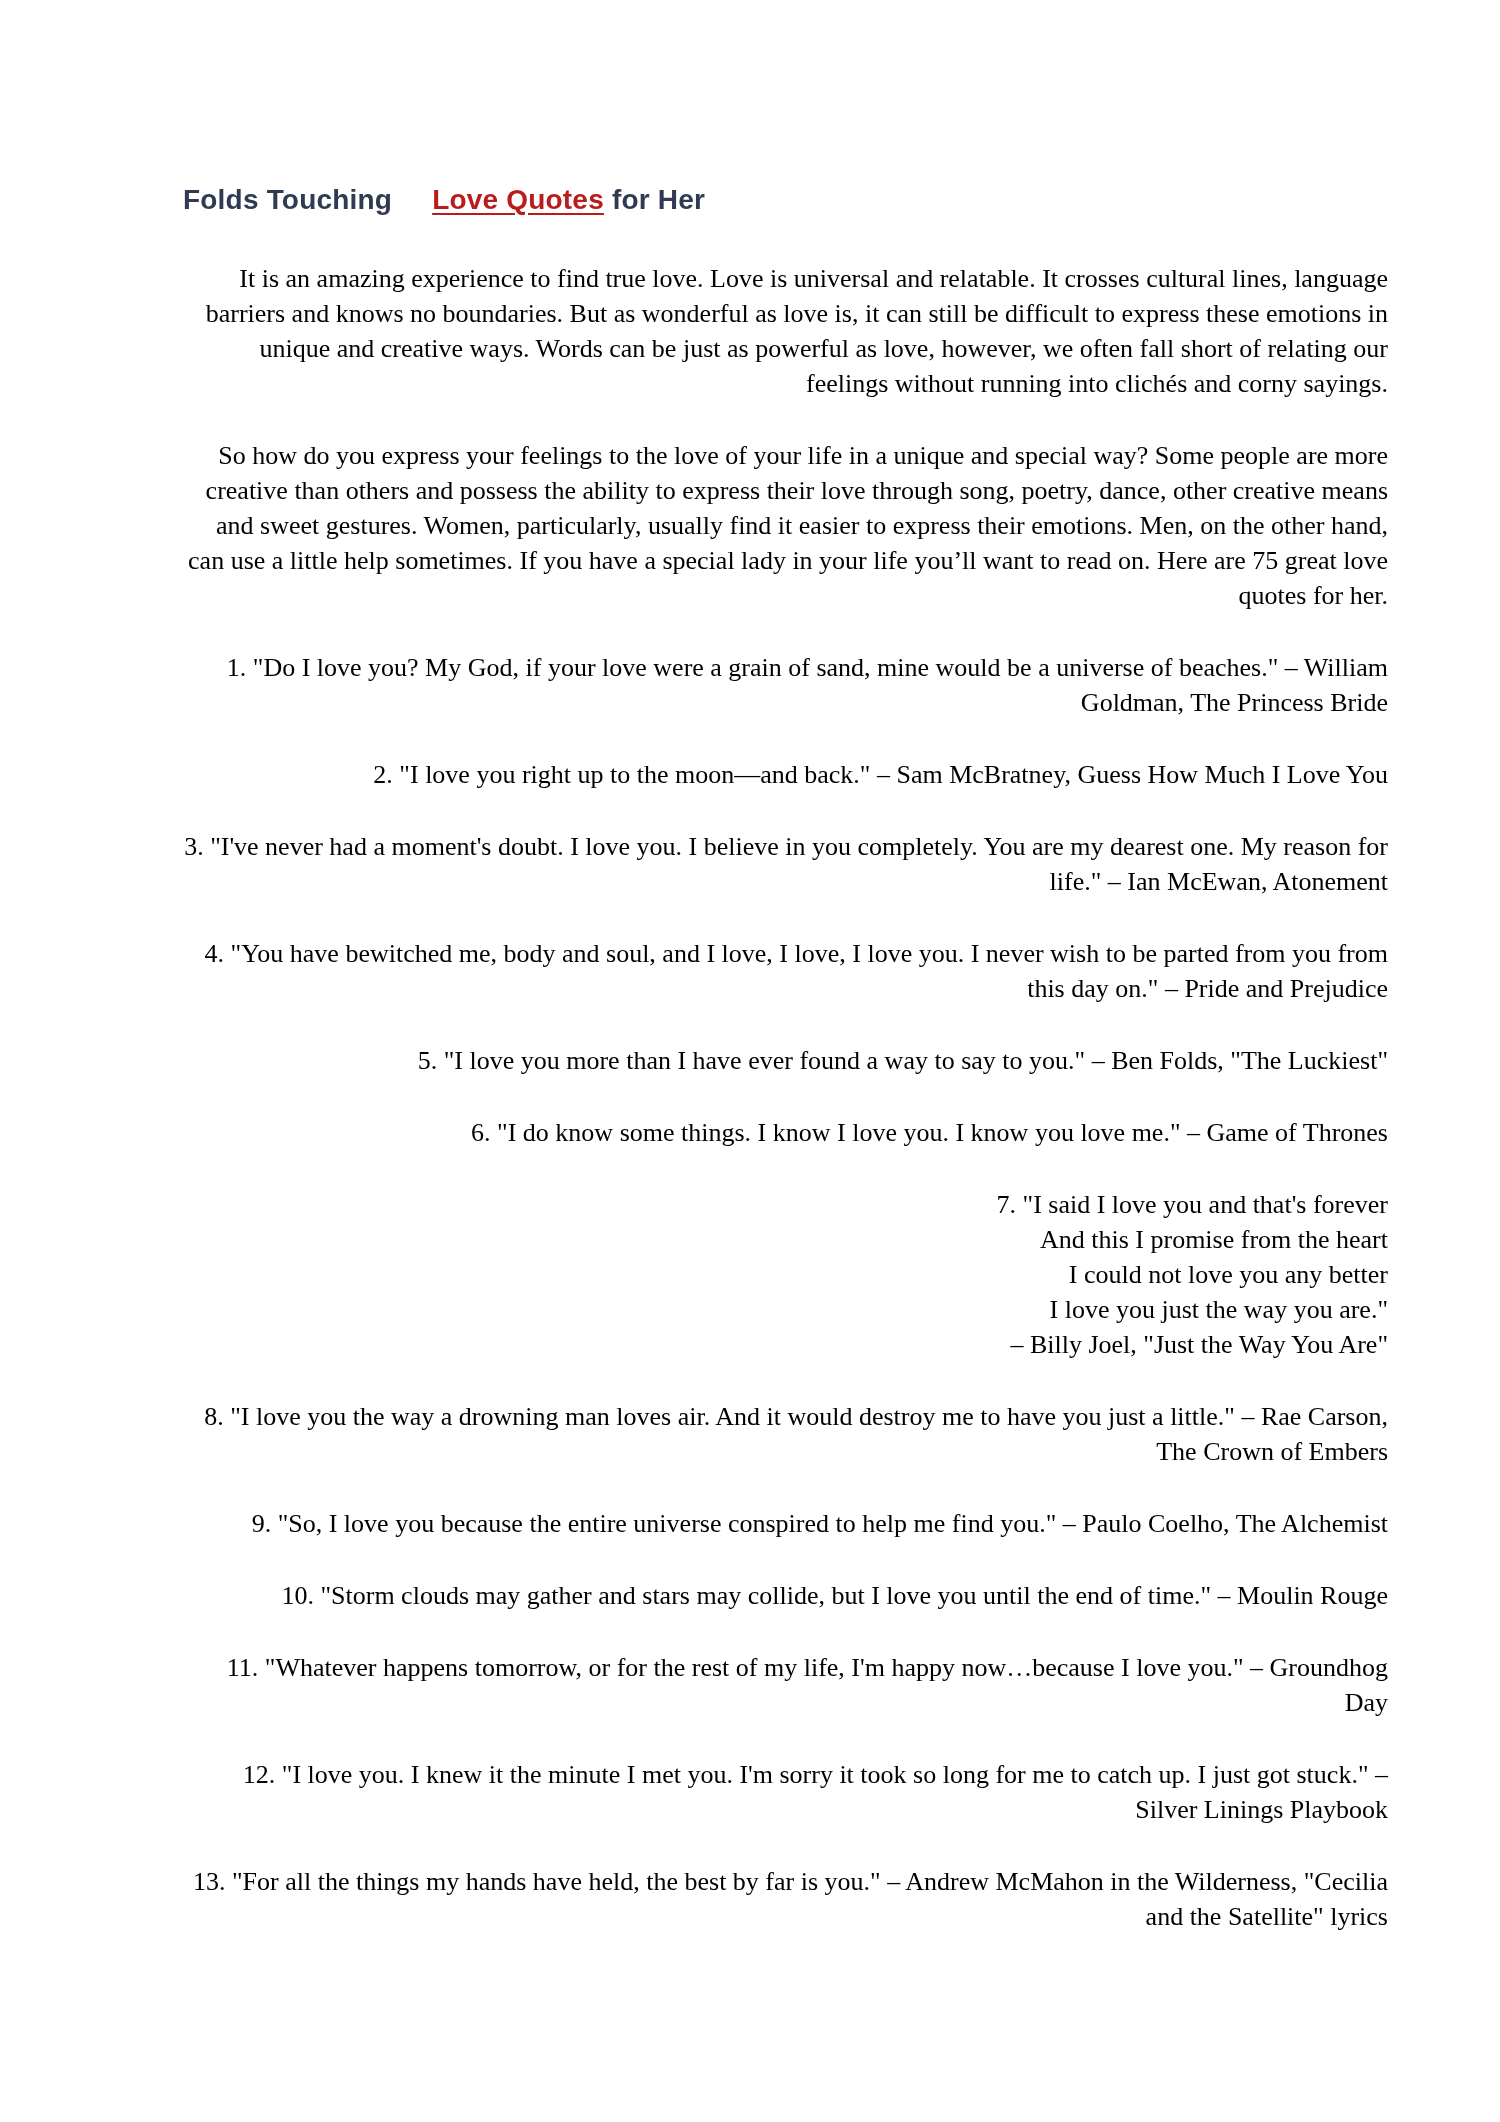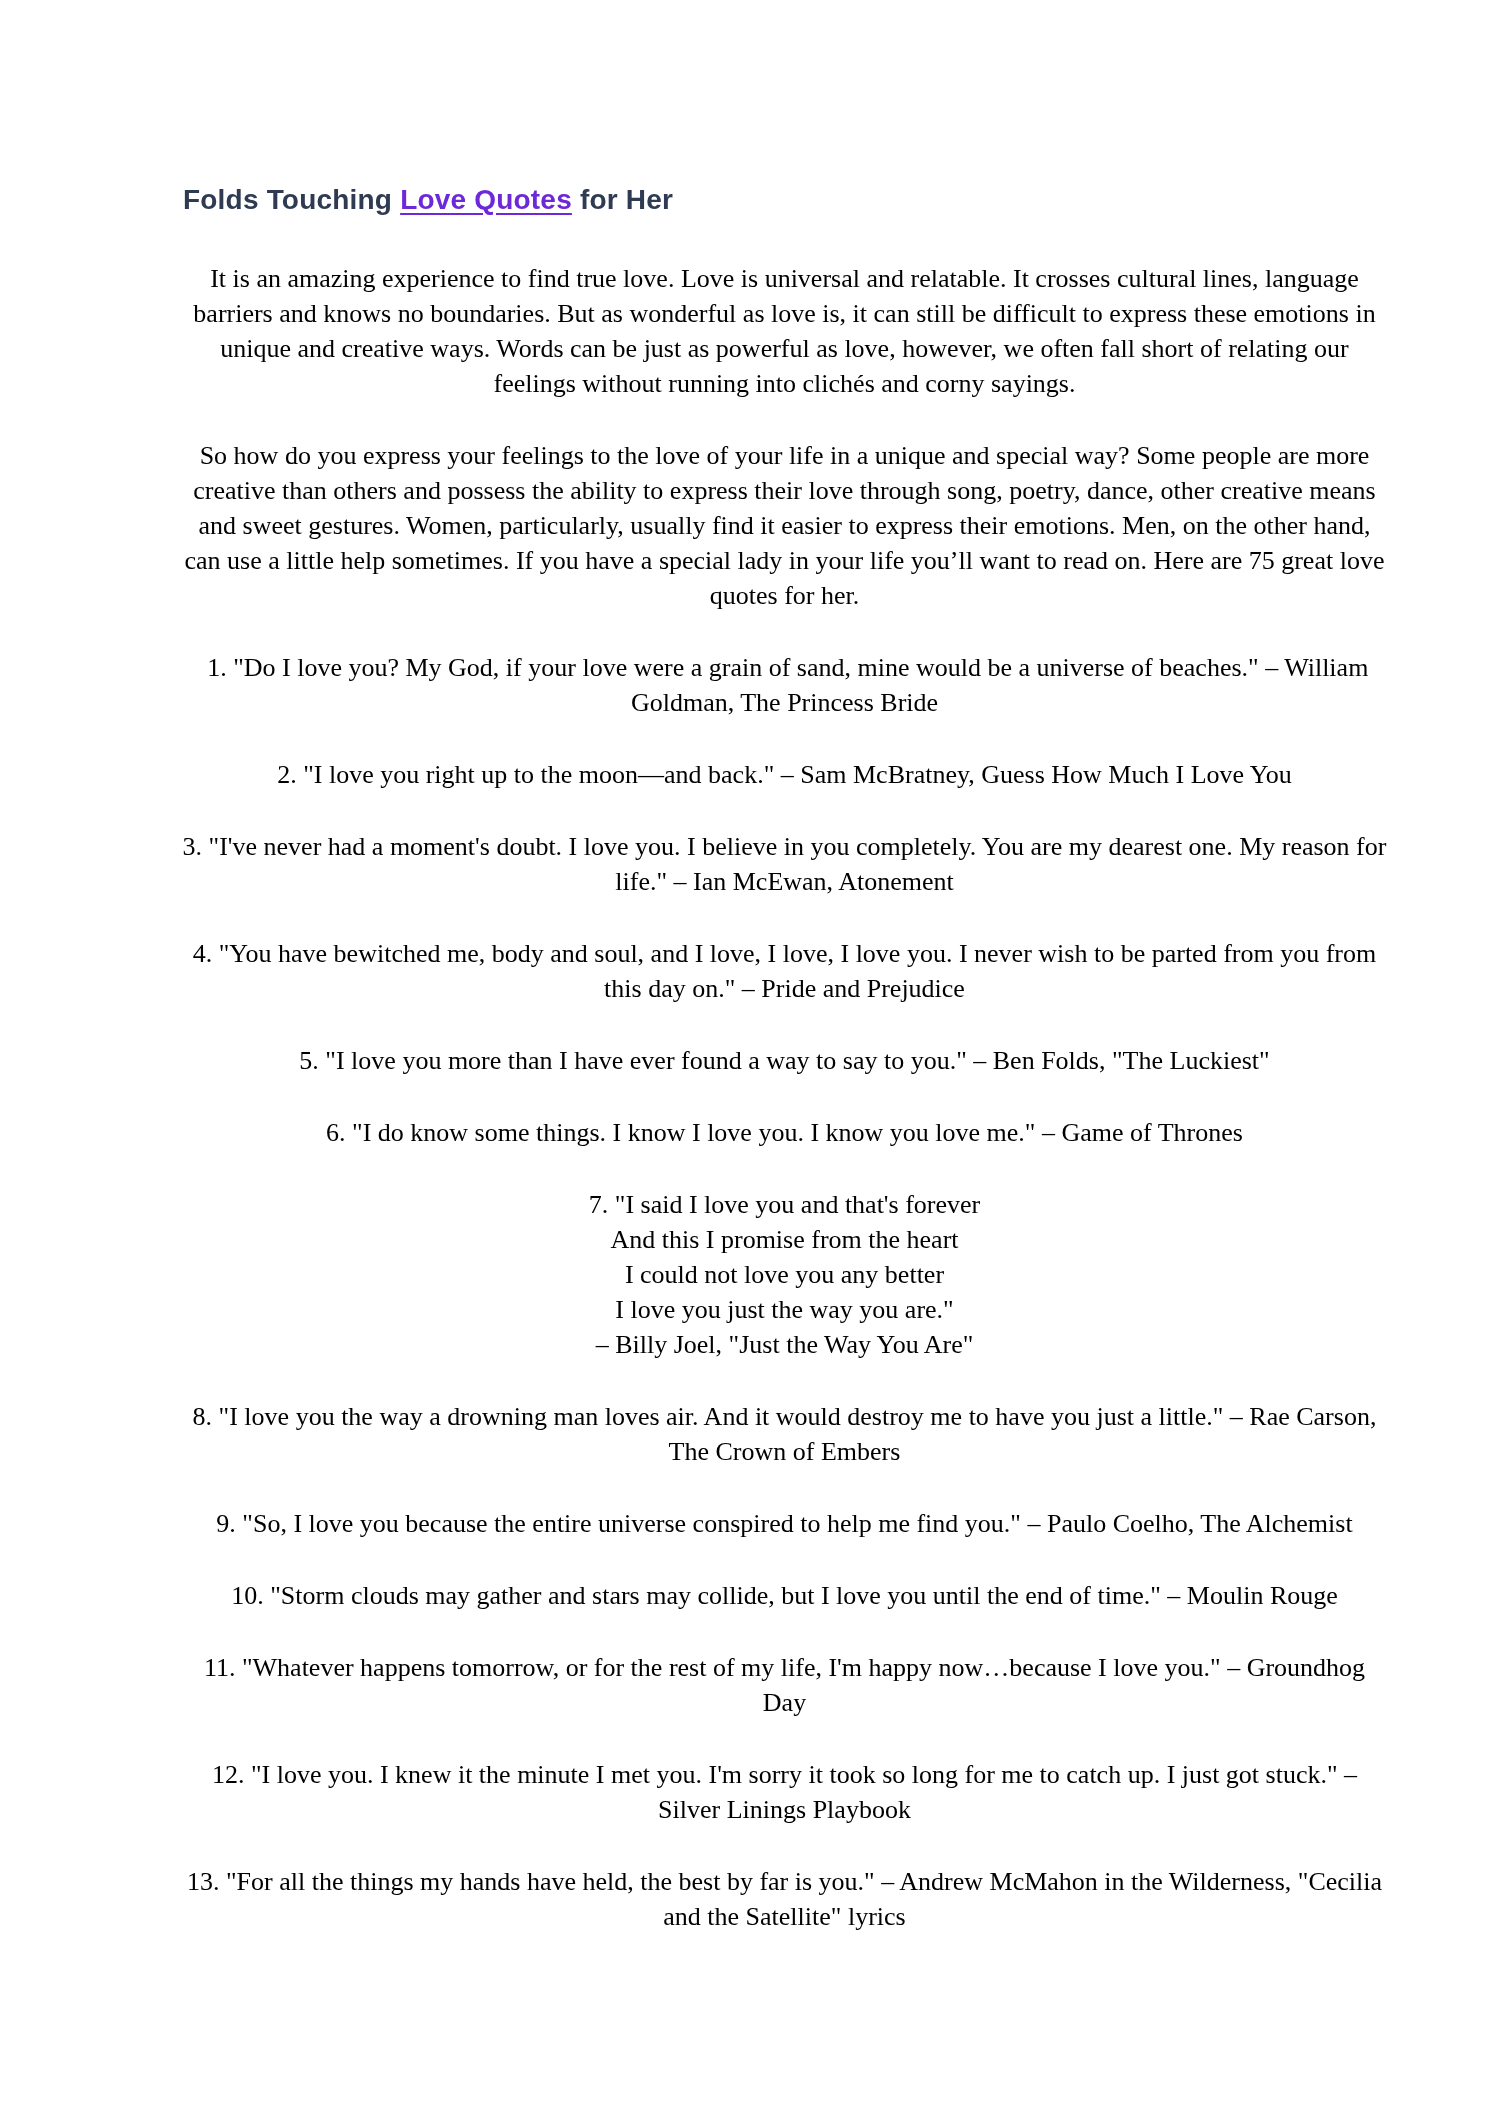--- a/index.html
+++ b/index.html
@@ -22,29 +22,30 @@
   .doc-title {
     font-family: "Liberation Sans", sans-serif;
     font-size: 28px;
     line-height: 34px;
     font-weight: 700;
     color: #2f3b52;
     margin: 0 0 44px 2px;
     letter-spacing: 0.2px;
   }
   .doc-title a {
-    color: #6d28d9;
+    color: #b91c1c;
     text-decoration: underline;
     text-underline-offset: 4px;
     cursor: pointer;
+    margin-left: 32px;
   }
   .para {
     margin: 8px 0 37px 0;
     white-space: pre-wrap;
-    text-align: center;
+    text-align: right;
   }
   .para:last-child {
     margin-bottom: 0;
   }
 </style>
 </head>
 <body>
 
 <div class="page">
 

